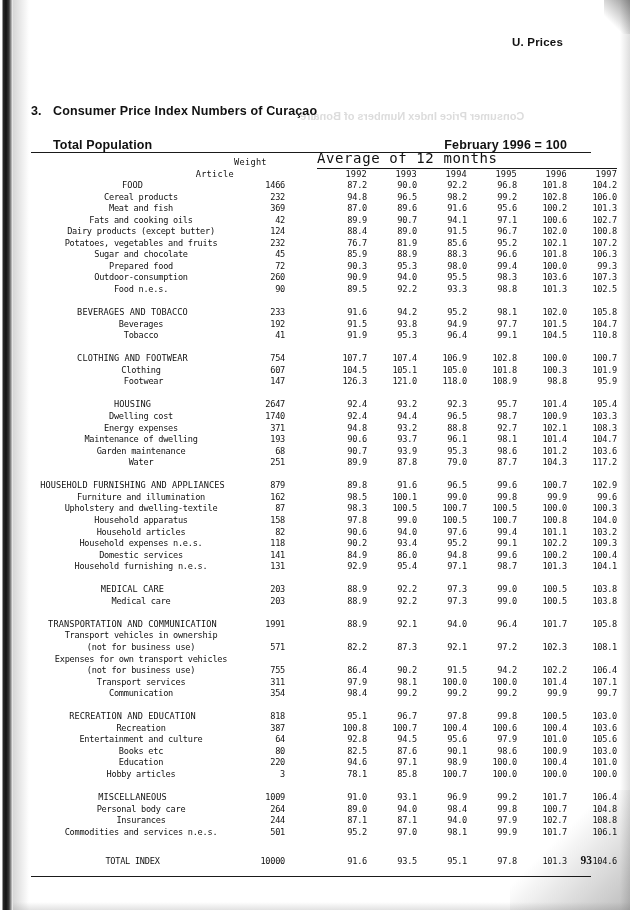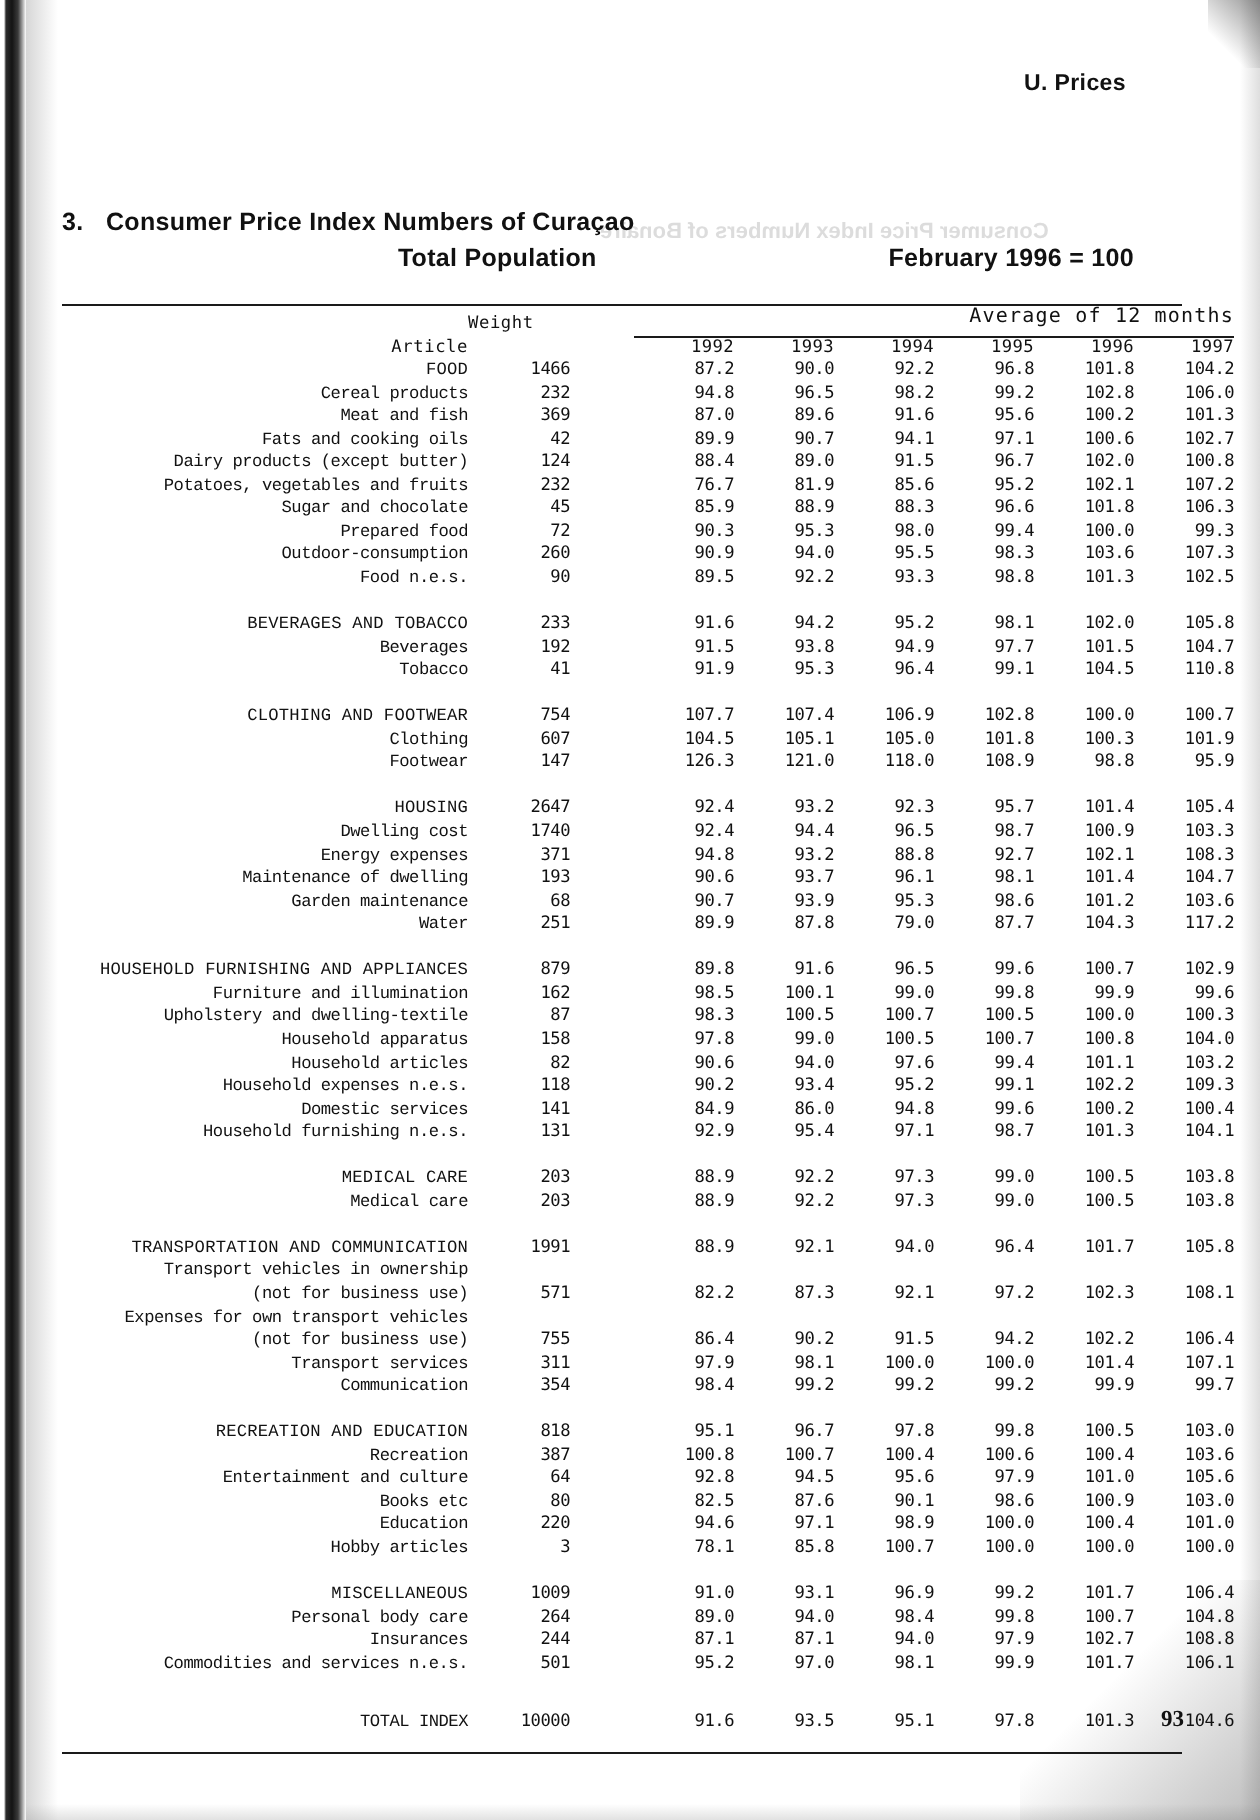--- a/index.html
+++ b/index.html
@@ -97,21 +97,21 @@
     font-weight: bold;
     font-size: 12.5px;
     letter-spacing: 0.15px;
     color: #111;
   }
   .title-num {
     width: 22px;
     flex: 0 0 22px;
   }
   .title-main { flex: 1 1 auto; }
-  .title-row.second { margin-top: 4px; text-align: center; }
+  .title-row.second { margin-top: 20px; }
   .title-base {
     margin-left: auto;
     padding-right: 24px;
     white-space: pre;
   }
 
   
   .table-wrap {
     position: absolute;
     left: 31px;
@@ -142,22 +142,22 @@
     vertical-align: bottom;
     font-weight: normal;
   }
 
   col.c-article { width: 203px; }
   col.c-weight  { width: 51px; }
   col.c-gap     { width: 32px; }
   col.c-yr      { width: 50px; }
 
   .hdr-avg {
-    text-align: right;
-    font-size: 10px;
+    text-align: left;
+    font-size: 14px;
     letter-spacing: 0.6px;
     padding-bottom: 2px;
   }
   .hdr-avg-rule {
     border-bottom: 1px solid #1a1a1a;
     height: 3px;
     font-size: 0;
     line-height: 0;
   }
   .hdr-weight {
@@ -172,23 +172,22 @@
     padding-top: 2px;
   }
   .hdr-year {
     text-align: right;
     padding-right: 6px;
     padding-top: 2px;
     letter-spacing: 0.2px;
   }
 
   td.article {
-    text-align: right;
+    text-align: center;
     white-space: pre;
-    font-family: Liberation Mono, monospace;
   }
   td.weight {
     text-align: right;
     padding-right: 15px;
   }
   td.val {
     text-align: right;
     padding-right: 6px;
   }
 

